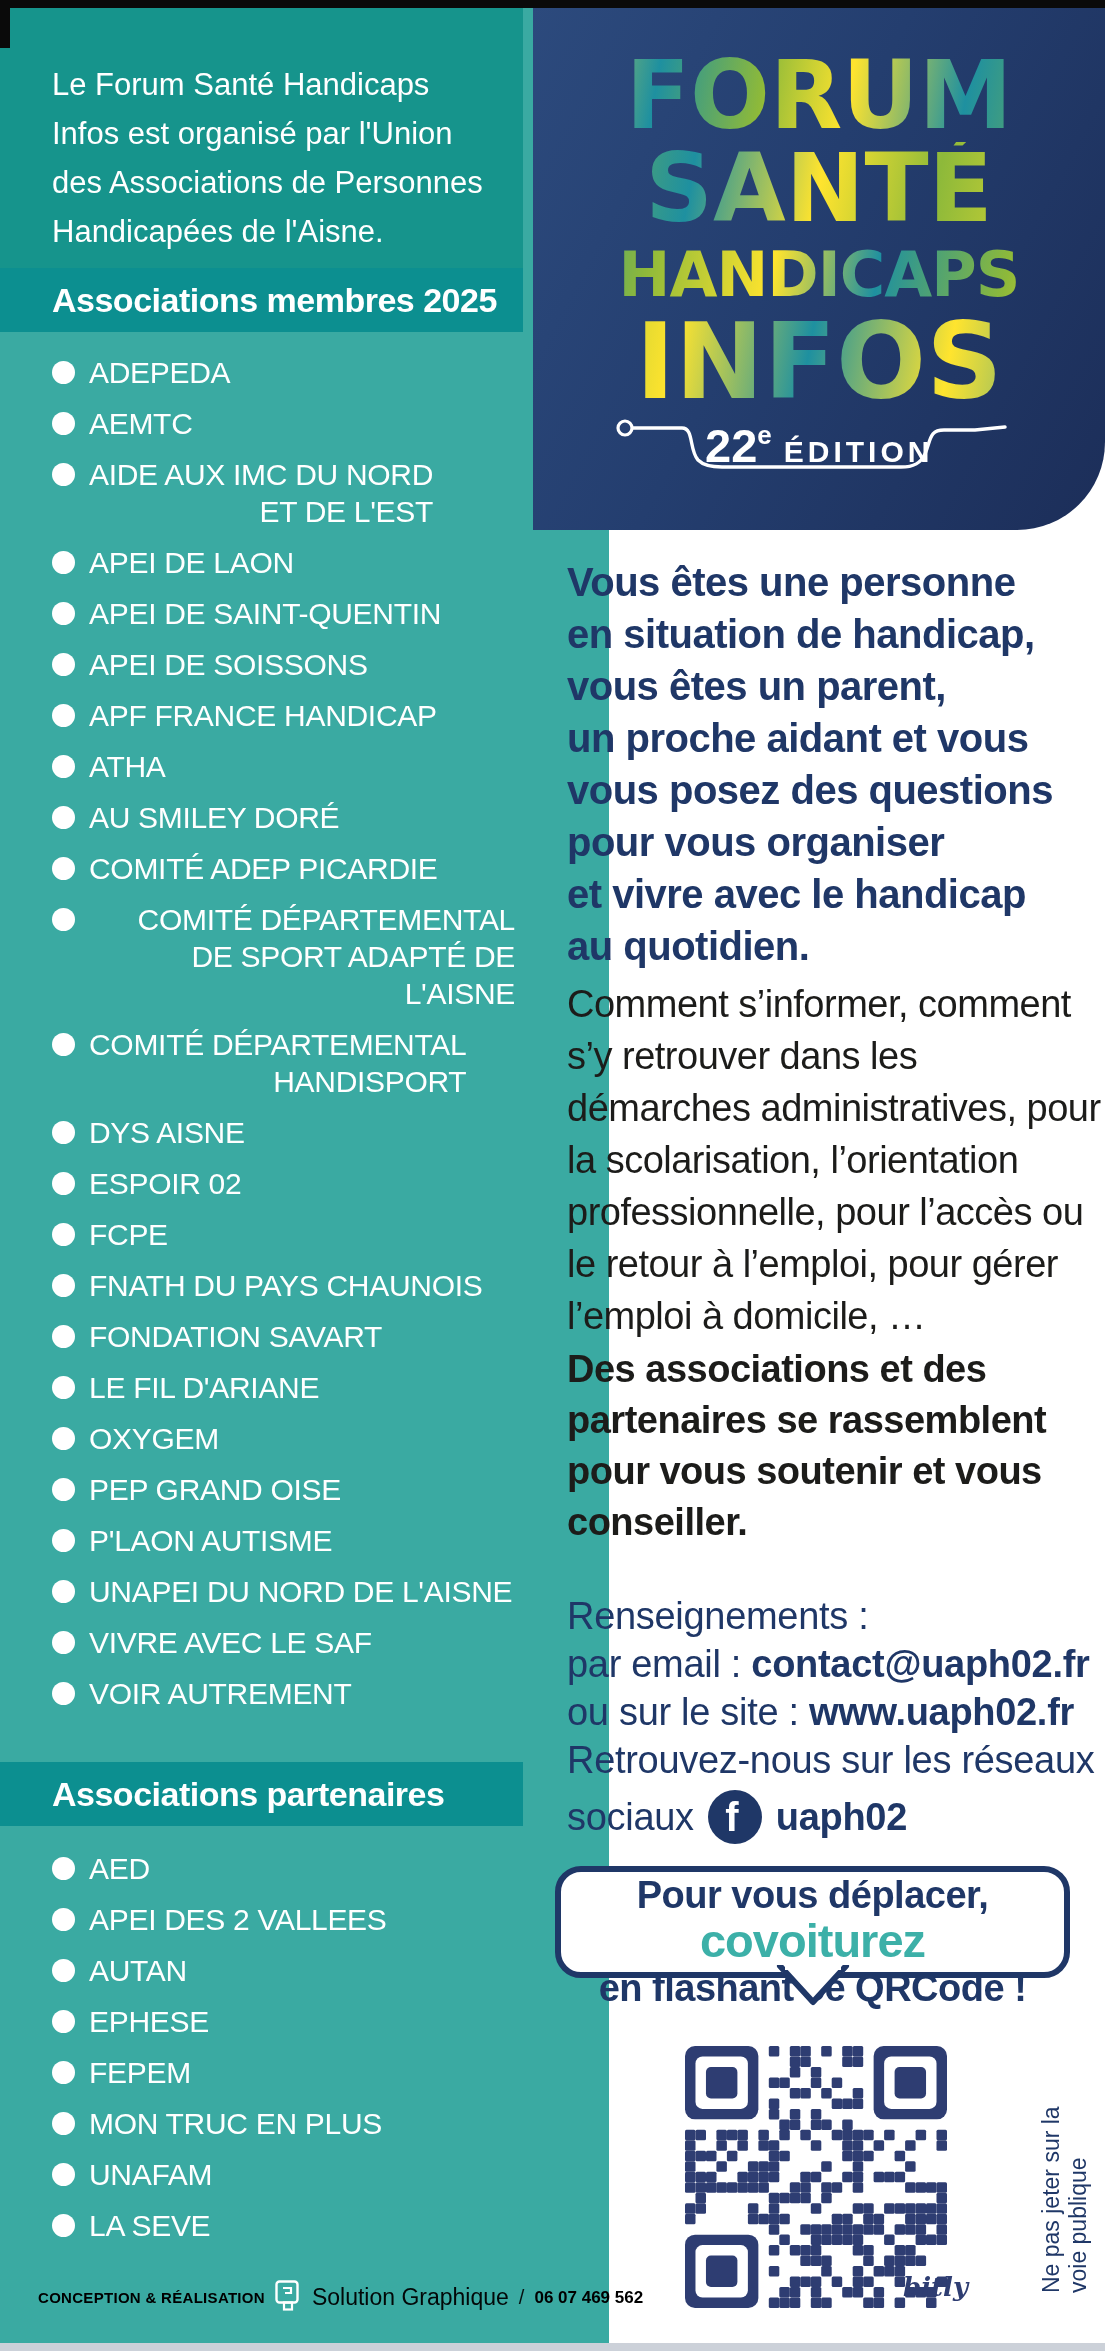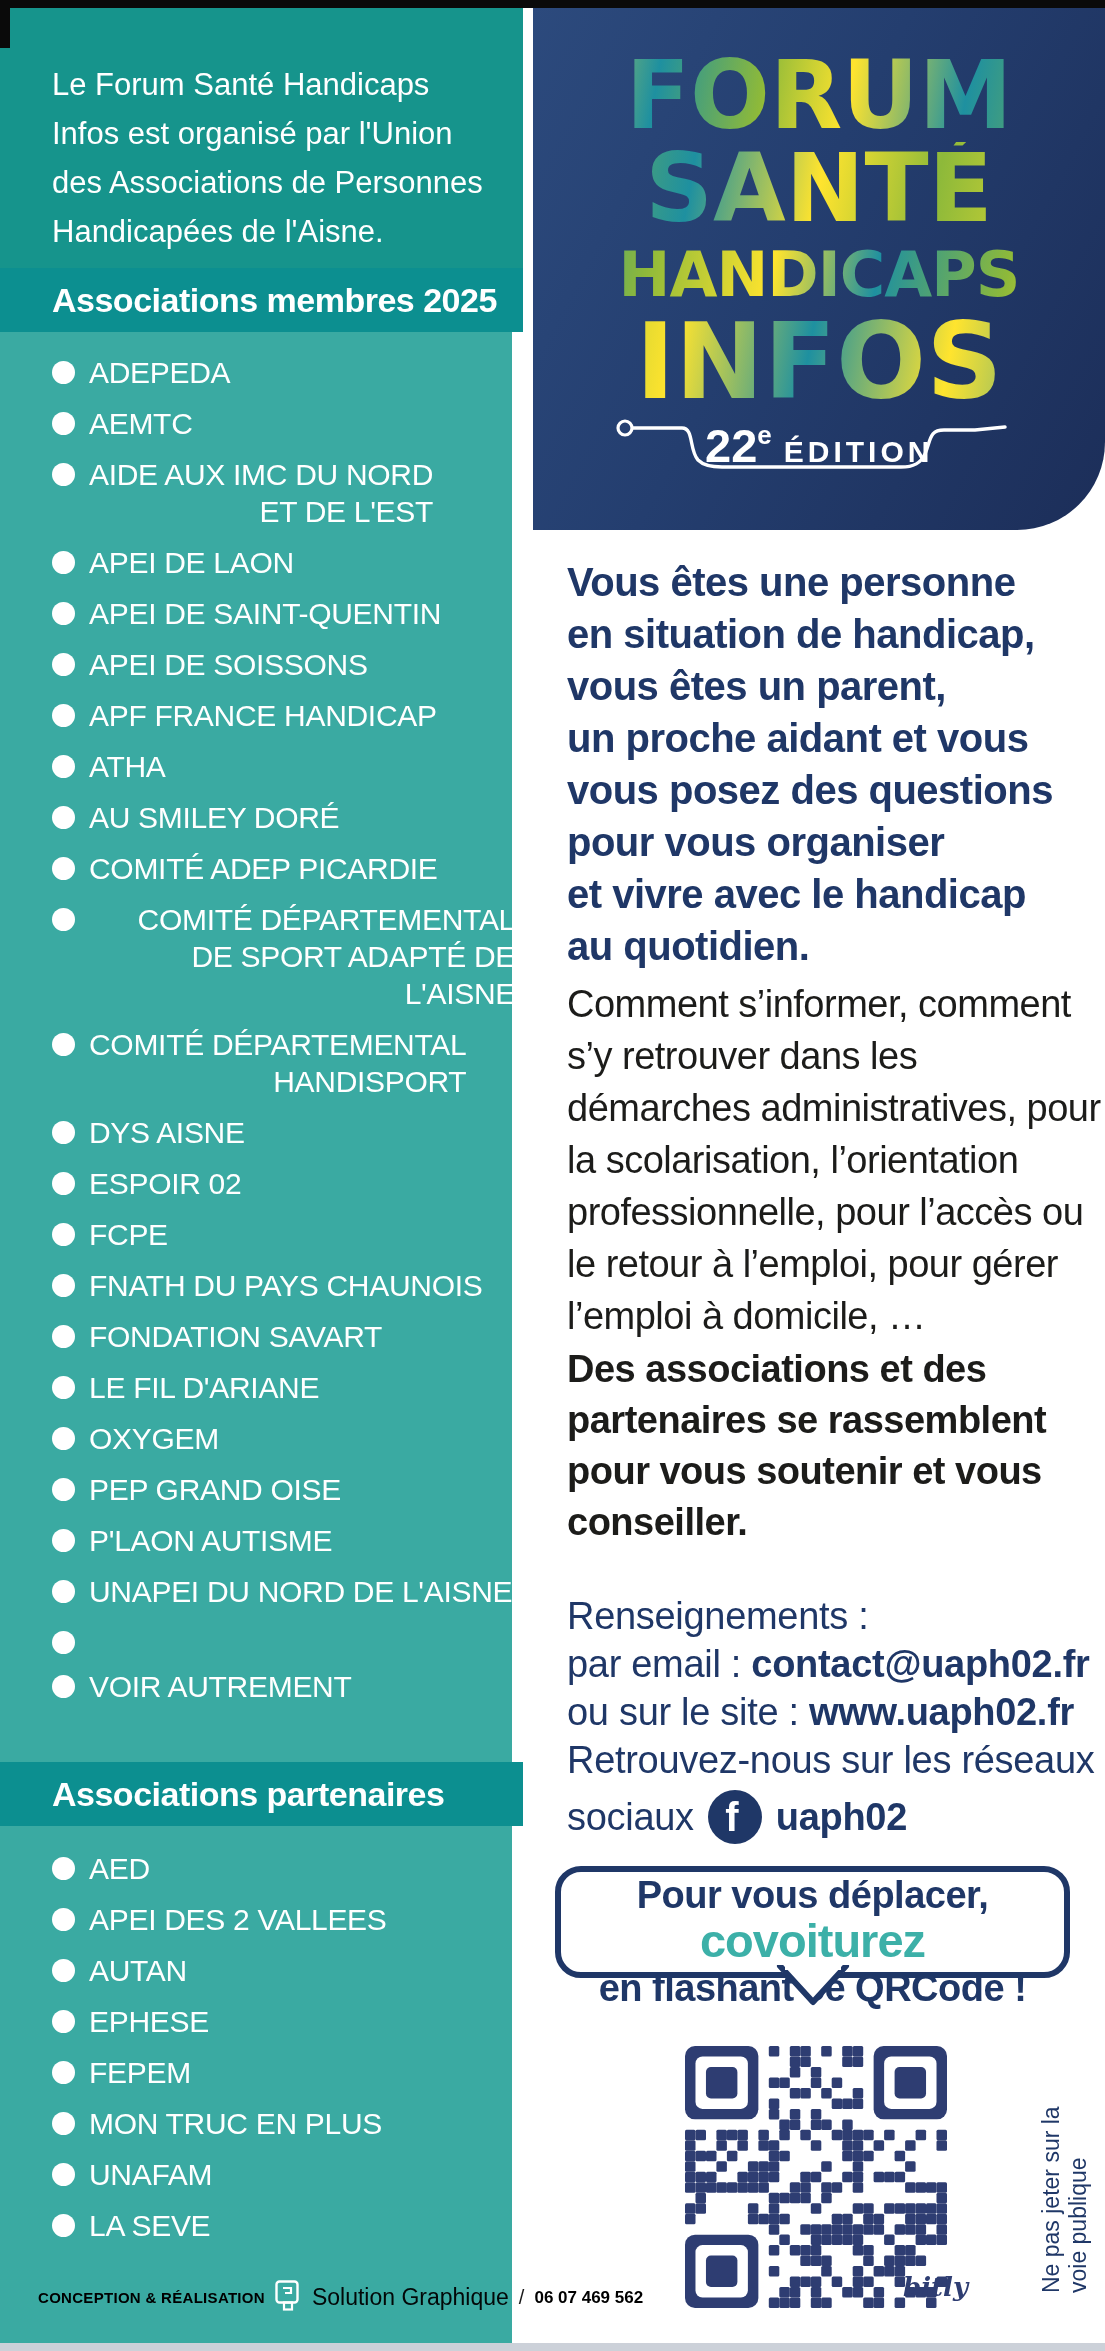--- a/index.html
+++ b/index.html
@@ -3,21 +3,21 @@
 <meta charset="utf-8">
 <style>
   * { margin:0; padding:0; box-sizing:border-box; }
   html,body { background:#e8e8e8; }
   .page {
     position:relative; width:1105px; height:2351px; background:#ffffff;
     overflow:hidden; font-family:"Liberation Sans", sans-serif;
     margin:0 auto;
   }
   
-  .left-col { position:absolute; left:0; top:0; width:512px; height:2343px; background:var(--teal-list); }
+  .left-col { position:absolute; left:0; top:0; width:609px; height:2343px; background:var(--teal-list); }
   .intro-block {
     position:absolute; left:0; top:0; width:523px; height:268px;
     background:var(--teal-intro); color:#fff;
     padding:60px 10px 0 52px; font-size:31px; line-height:49px;
   }
   .band {
     position:absolute; left:0; width:523px; height:64px;
     background:var(--teal-band); color:#fff; display:flex; align-items:center;
     padding-left:52px; font-size:34px; font-weight:bold; letter-spacing:-0.5px;
   }
@@ -189,20 +189,21 @@
         <li>
           <span class="bullet"></span>
           <span class="item-text">P'LAON AUTISME</span>
         </li>
         <li>
           <span class="bullet"></span>
           <span class="item-text">UNAPEI DU NORD DE L'AISNE</span>
         </li>
         <li>
           <span class="bullet"></span>
+          <span class="item-text">VIVRE AVEC LE SAF</span>
         </li>
         <li>
           <span class="bullet"></span>
           <span class="item-text">VOIR AUTREMENT</span>
         </li>
       </ul>
 
     <div class="band band-partners">
       <span>Associations partenaires</span>
     </div>

